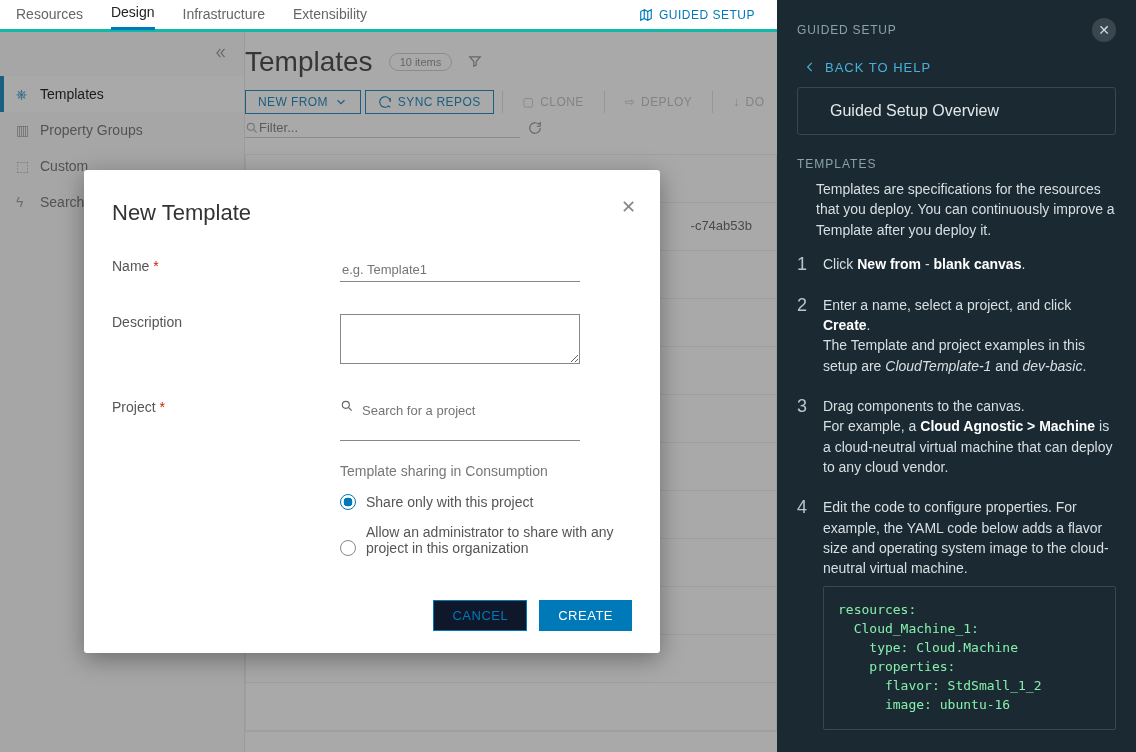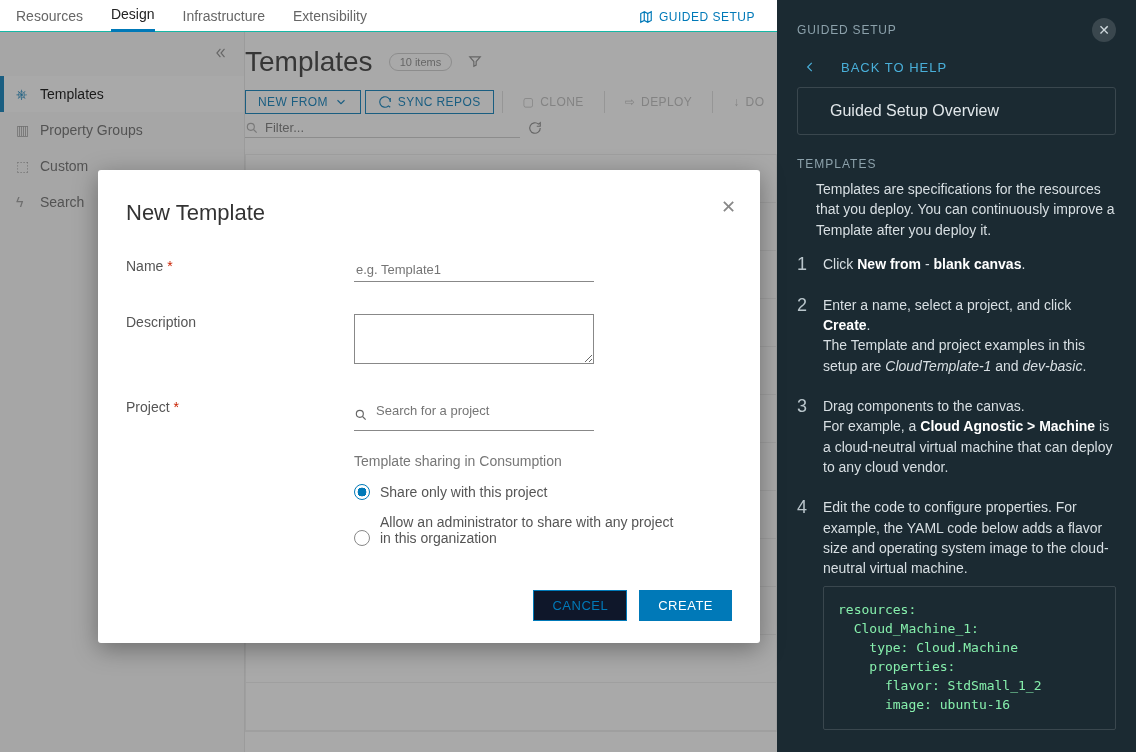--- a/index.html
+++ b/index.html
@@ -2,21 +2,21 @@
 <html><head>
 <meta charset="utf-8">
 <style>
   * { box-sizing: border-box; margin: 0; padding: 0; }
   html, body { width: 1136px; height: 752px; font-family: -apple-system, "Segoe UI", Arial, sans-serif; font-size: 14px; color: #333; overflow: hidden; }
   .app { display: flex; width: 100%; height: 100%; }
   .main-area { flex: 0 0 777px; position: relative; background: #fff; }
   .side-panel { flex: 1 1 auto; background: #1b2a32; color: #e1e7ea; display: flex; flex-direction: column; padding: 18px 20px 12px 20px; overflow: hidden; }
 
   
-  .tabs { display: flex; align-items: flex-end; height: 32px; border-bottom: 1px solid #14b8a6; padding-left: 16px; gap: 28px; }
+  .tabs { display: flex; align-items: flex-end; height: 32px; border-bottom: 3px solid #14b8a6; padding-left: 16px; gap: 28px; }
   .tab { color: #666; padding-bottom: 7px; cursor: pointer; }
   .tab.active { color: #222; font-weight: 500; border-bottom: 3px solid #0079b8; margin-bottom: -1px; }
   .guided-trigger { margin-left: auto; margin-right: 22px; color: #0079b8; display: inline-flex; align-items: center; gap: 6px; padding-bottom: 7px; letter-spacing: .5px; font-size: 12px; }
 
   
   .content-row { display: flex; height: calc(100% - 32px); position: relative; }
   .sidebar { width: 245px; border-right: 1px solid #e6e6e6; background: #fafafa; position: relative; }
   .collapse-chevron { position: absolute; top: 14px; right: 16px; color: #888; }
   .sidebar-list { padding-top: 44px; }
   .sidebar-item { position: relative; padding: 10px 12px 10px 40px; color: #666; font-size: 14px; display:flex; align-items:center; gap:8px;}
@@ -31,52 +31,52 @@
   .badge { border: 1px solid #ccc; border-radius: 12px; color: #888; font-size: 11px; padding: 2px 10px; }
   .funnel { color: #888; }
 
   .toolbar { display: flex; align-items: center; gap: 4px; margin-top: 6px; }
   .btn-out { border: 1px solid #0079b8; color: #0079b8; background: #fff; padding: 4px 12px; font-size: 12px; letter-spacing: .4px; display: inline-flex; align-items: center; gap: 6px; cursor:pointer;}
   .btn-dis { color: #bbb; background: transparent; border: none; padding: 4px 12px; font-size: 12px; letter-spacing: .4px; display: inline-flex; gap:6px;}
   .sep { width:1px; height:22px; background:#ddd; margin:0 4px;}
 
   .filter-row { display: flex; align-items: center; gap: 8px; margin-top: 6px; color: #888; }
   .filter-row input { border:none; flex:1; font-size:13px; color:#888; background:transparent;}
-  .filter-row .line { border-bottom:1px solid #ccc; display:flex; align-items:center; gap:6px; width:275px; padding-bottom:2px;}
+  .filter-row .line { border-bottom:1px solid #ccc; display:flex; align-items:center; width:275px; padding-bottom:2px;}
 
   .table-rows { margin-top: 16px; border:1px solid #eee;}
   .table-rows .row { height:48px; border-bottom:1px solid #eee;}
   .cellhint { text-align:right; padding-right:24px; color:#555; font-size:13px; padding-top:15px;}
 
   
   .scrim { position: absolute; inset: 0; background: rgba(60,60,60,.44); top:32px;}
-  .modal { position: absolute; top: 170px; left: 98px; width: 662px; background: #fff; border-radius: 3px; box-shadow: 0 6px 24px rgba(0,0,0,.35); padding: 30px 28px 22px 28px; }
+  .modal { position: absolute; top: 170px; left: 84px; width: 576px; background: #fff; border-radius: 3px; box-shadow: 0 6px 24px rgba(0,0,0,.35); padding: 30px 28px 22px 28px; }
   .modal h2 { font-size: 22px; font-weight: 400; }
   .close-x { position:absolute; top:26px; right:24px; color:#888; font-size:18px; cursor:pointer;}
   .form-row { display:flex; align-items:flex-start; margin-top: 32px;}
   .form-row label { width: 228px; color:#555;}
   .req { color:#c92100;}
   .field { flex:1;}
   .field input[type=text] { width:240px; border:none; border-bottom:1px solid #888; padding:4px 2px; font-size:13px;}
   .field textarea{ width:240px; height:50px; border:1px solid #888; resize: both; font-size:13px;}
-  .field .search { display:flex; align-items:flex-end; gap:6px; border-bottom:1px solid #888; width:240px; padding-bottom:8px;}
+  .field .search { display:flex; align-items:flex-start; gap:6px; border-bottom:1px solid #888; width:240px; padding-bottom:18px;}
   .field .search input { border:none; flex:1; font-size:13px;}
   .share-title { color:#777; margin:22px 0 14px 228px;}
   .radio { display:flex; gap:10px; align-items:flex-end; margin-left:228px; margin-bottom:14px; max-width:320px; color:#555;}
   .radio .dot { width:16px;height:16px;border-radius:50%;border:1px solid #888; margin-top:1px; flex-shrink:0;}
   .radio .dot.sel { border-color:#0079b8; background: radial-gradient(circle,#0079b8 0 45%,#fff 46% 100%);}  
   .modal-actions { display:flex; justify-content:flex-end; gap:12px; margin-top:44px;}
   .btn-plain { border:1px solid #0079b8; color:#0079b8; background:#0f172a; padding:7px 18px; letter-spacing:.5px; font-size:13px; cursor:pointer;}
   .btn-primary { border:1px solid #0079b8; background:#0079b8; color:#fff; padding:7px 18px; letter-spacing:.5px; font-size:13px; cursor:pointer;}
 
   
   .sp-head { display:flex; justify-content:space-between; align-items:center;}
   .sp-title { font-size:12px; color:#8ca1ab; letter-spacing:.8px;}
   .sp-close { width:24px;height:24px;border-radius:50%;background:#3a474e;color:#cfd8dc;display:flex;align-items:center;justify-content:center;font-size:14px;cursor:pointer;}
-  .sp-back { color:#49afd9; letter-spacing:1px; font-size:13px; margin:18px 0 12px 6px; display:inline-flex; gap:24px; cursor:pointer;}
+  .sp-back { color:#49afd9; letter-spacing:1px; font-size:13px; margin:18px 0 12px 6px; display:inline-flex; gap:8px; cursor:pointer;}
   .sp-box{ border:1px solid #3a474e; border-radius:3px; padding:14px 32px; font-size:16px;}
   .sp-section-title{ font-size:12px; color:#8ca1ab; letter-spacing:1px; margin:22px 0 8px 0;}
   .sp-para{ font-size:14px; line-height:1.45; color:#d8dfe3;margin-left:19px;}
   .steps { margin-top:14px;}
   .step { display:flex; gap:12px; margin-bottom:20px;}
   .step-num { font-size:18px; color:#b9c5cb; width:14px; flex-shrink:0;}
   .step-text { font-size:14px; line-height:1.45; color:#d8dfe3;}
   .step-text b { font-weight:600; color:#fff;}
   .step-text i { font-style:italic;}
   .code-block { border:1px solid #3a474e; border-radius:2px; margin-top:8px; padding:14px 14px; font-family: Consolas, Monaco, monospace; font-size:13px; color:#86efac; white-space:pre; line-height:1.45; overflow:auto;}

